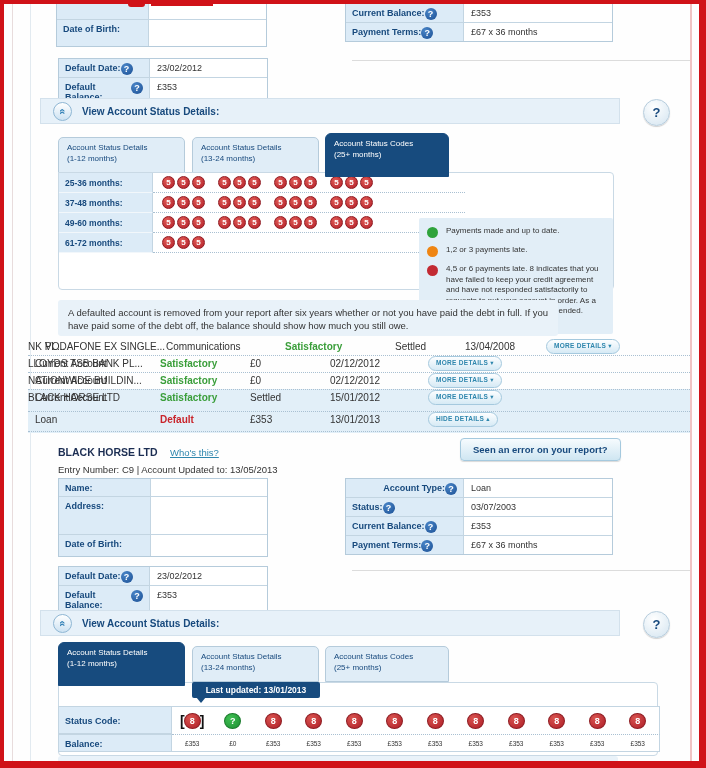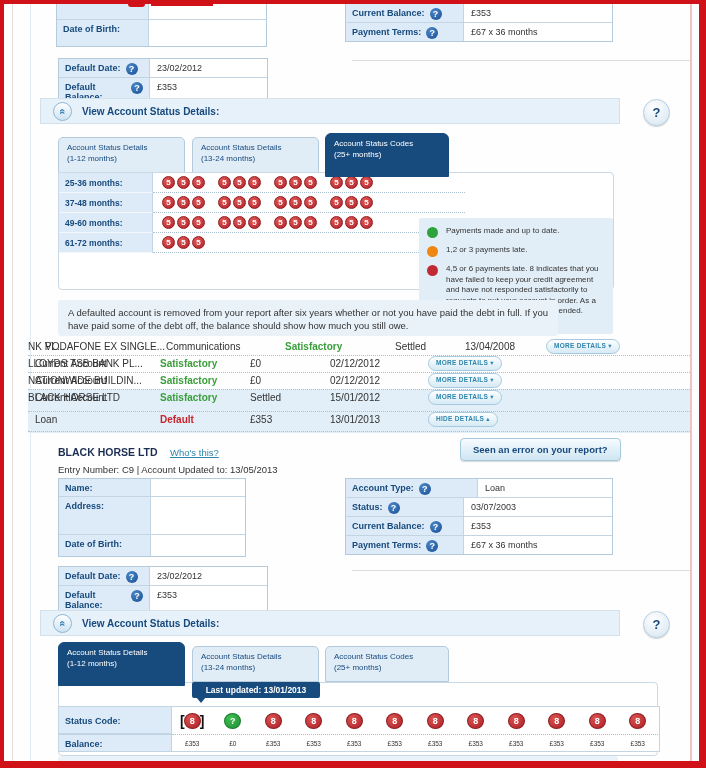--- a/index.html
+++ b/index.html
@@ -11,21 +11,21 @@
   .frame{background:#d01218;z-index:9;}
   .vline{width:1px;top:0;height:768px;z-index:0;}
 
   
   .lv{border:1px solid #b5cbdb;background:#fff;box-sizing:border-box;}
   .lv-row{display:flex;border-top:1px solid #c3d5e2;min-height:17px;}
   .lv-row:first-child{border-top:none;}
   .lv-row.tall{min-height:37px;}
   .lv-row.mid{min-height:21px;}
   .lv-label{background:#dcebf7;color:#17497d;font-size:9px;font-weight:bold;
-            padding:4px 6px 2px;display:flex;align-items:flex-start;gap:5px;box-sizing:border-box;flex:none;}
+            padding:4px 6px 2px;display:flex;align-items:flex-start;box-sizing:border-box;flex:none;}
   .lv-value{background:#fff;border-left:1px solid #c3d5e2;font-size:9px;color:#333;
             padding:4px 7px 2px;box-sizing:border-box;flex:1;white-space:nowrap;}
   .help-dot{width:12px;height:12px;border-radius:50%;flex:none;
             background:radial-gradient(circle at 35% 30%,#4a86c8,#1a4e93);
             color:#fff;font-size:9px;font-weight:bold;line-height:12px;text-align:center;}
 
   
   .sbar{background:#e7f1f9;border:1px solid #d3e1ec;display:flex;align-items:center;gap:10px;
         padding-left:12px;box-sizing:border-box;}
   .sbar-title{color:#17497d;font-weight:bold;font-size:10px;}
@@ -353,21 +353,21 @@
       </div>
     </div>
 
   <div class="abs" style="left:58px;top:442px;">
     <span class="company-title">BLACK HORSE LTD</span>
     <span class="link" style="margin-left:8px;">Who's this?</span>
   </div>
   <div class="abs err-btn" style="left:460px;top:438px;">Seen an error on your report?</div>
   <div class="abs entry-line" style="left:58px;top:464px;">Entry Number: C9 | Account Updated to: 13/05/2013</div>
 
-  <div class="abs lv" style="left:58px;top:478px;width:188px;">
+  <div class="abs lv" style="left:58px;top:478px;width:210px;">
     <div id="detailLeft">
         <div class="lv-row">
           <div class="lv-label" style="width: 91px;">
             <span>Name:</span>
           </div>
           <div class="lv-value"></div>
         </div>
         <div class="lv-row tall">
           <div class="lv-label" style="width: 91px;">
             <span>Address:</span>
@@ -378,21 +378,21 @@
           <div class="lv-label" style="width: 91px;">
             <span>Date of Birth:</span>
           </div>
           <div class="lv-value"></div>
         </div>
       </div>
   </div>
   <div class="abs lv" style="left:345px;top:478px;width:268px;">
     <div id="detailRight">
         <div class="lv-row">
-          <div class="lv-label" style="width: 131px;">
+          <div class="lv-label" style="width: 117px; justify-content: flex-end;">
             <span>Account Type:</span>
             <span class="help-dot">?</span>
           </div>
           <div class="lv-value">Loan</div>
         </div>
         <div class="lv-row">
           <div class="lv-label" style="width: 117px;">
             <span>Status:</span>
             <span class="help-dot">?</span>
           </div>

